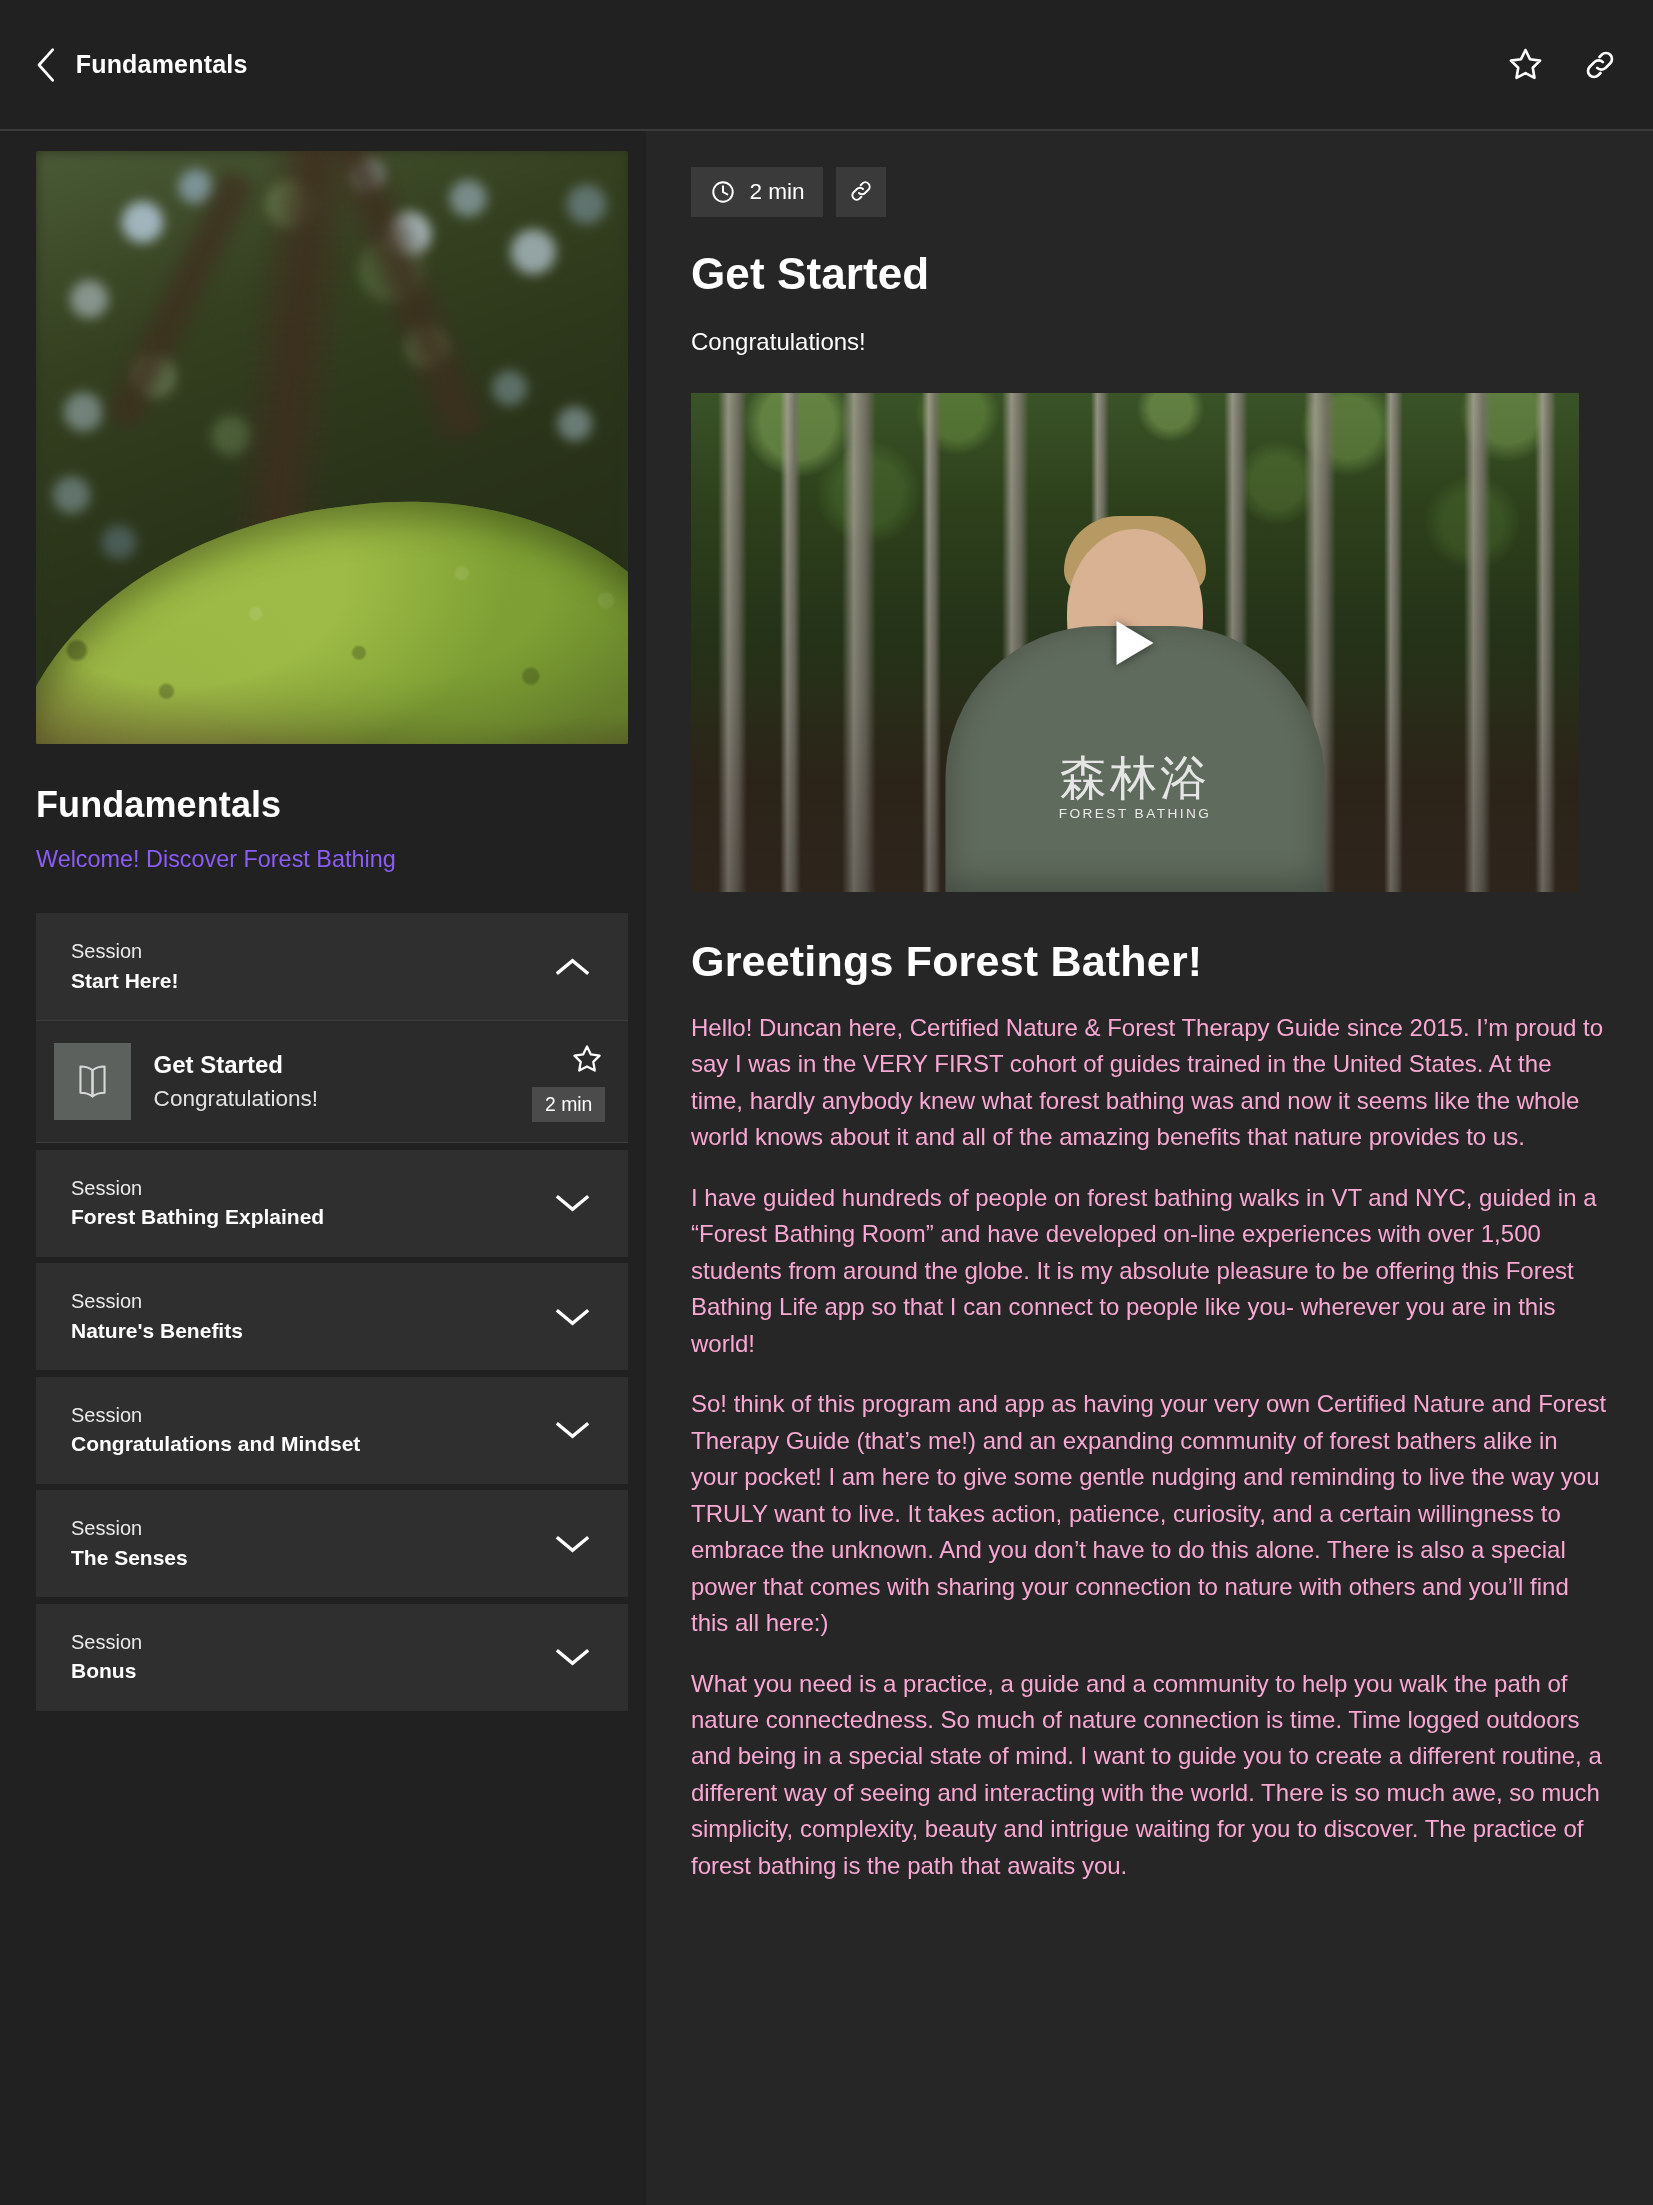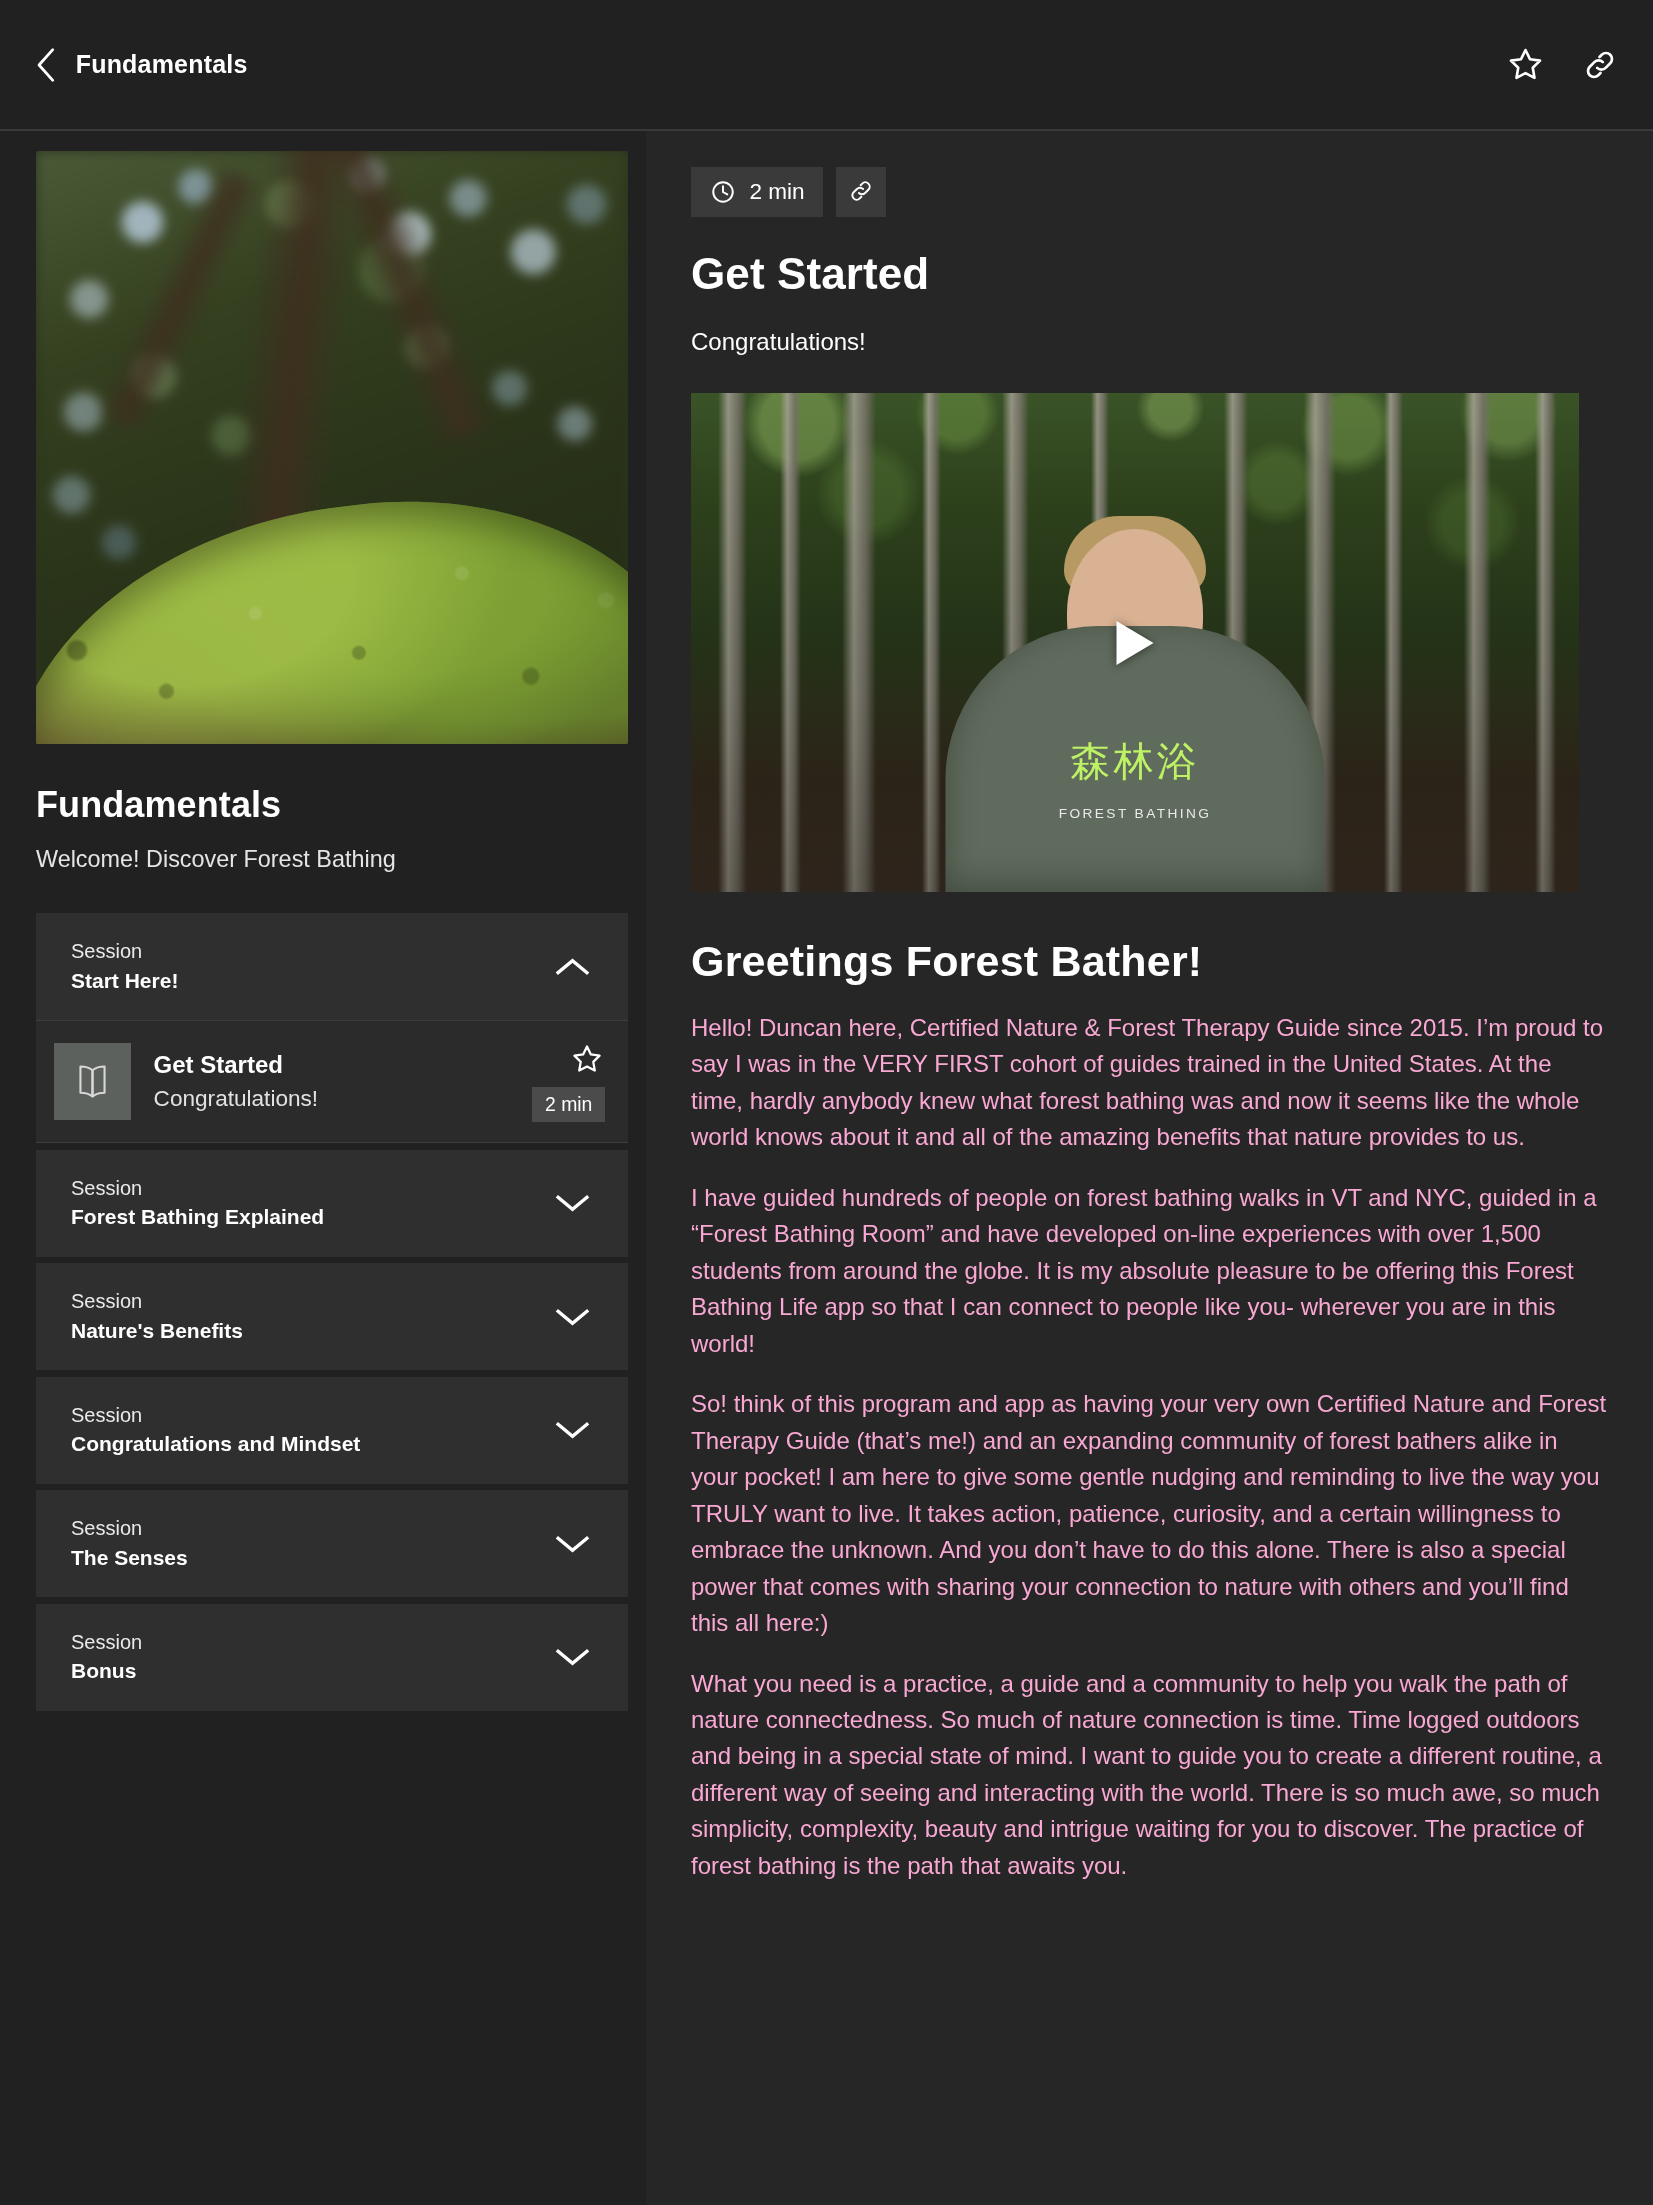--- a/index.html
+++ b/index.html
@@ -155,21 +155,21 @@
   .course-title {
     margin-top: 40px;
     font-size: 36px;
     font-weight: bold;
     letter-spacing: 0.1px;
     color: #ffffff;
   }
   .course-sub {
     margin-top: 20px;
     font-size: 23.4px;
-    color: #e5e5e5;
+    color: #8b5cf6;
     font-weight: normal;
   }
 
   .session-list { margin-top: 40px; }
 
   .session-card {
     background: #2f2f2f;
     width: 592px;
     min-height: 107px;
     margin-bottom: 6.5px;
@@ -343,24 +343,24 @@
   }
   .v-neck {
     position: absolute;
     left: 50%; top: 284px;
     transform: translateX(-50%);
     width: 74px; height: 57px;
     background: #c79f82;
   }
   .v-shirt-kanji {
     position: absolute;
-    left: 50%; bottom: 103px;
+    left: 50%; bottom: 82px;
     transform: translateX(-50%);
-    color: #bef264;
-    font-size: 40px;
+    color: #e5e5e5;
+    font-size: 47px;
     letter-spacing: 3.2px;
     white-space: nowrap;
     font-family: "DejaVu Sans", sans-serif;
   }
   .v-shirt-sub {
     position: absolute;
     left: 50%; bottom: 71px;
     transform: translateX(-50%);
     color: #eaeaea;
     font-size: 13.7px;

